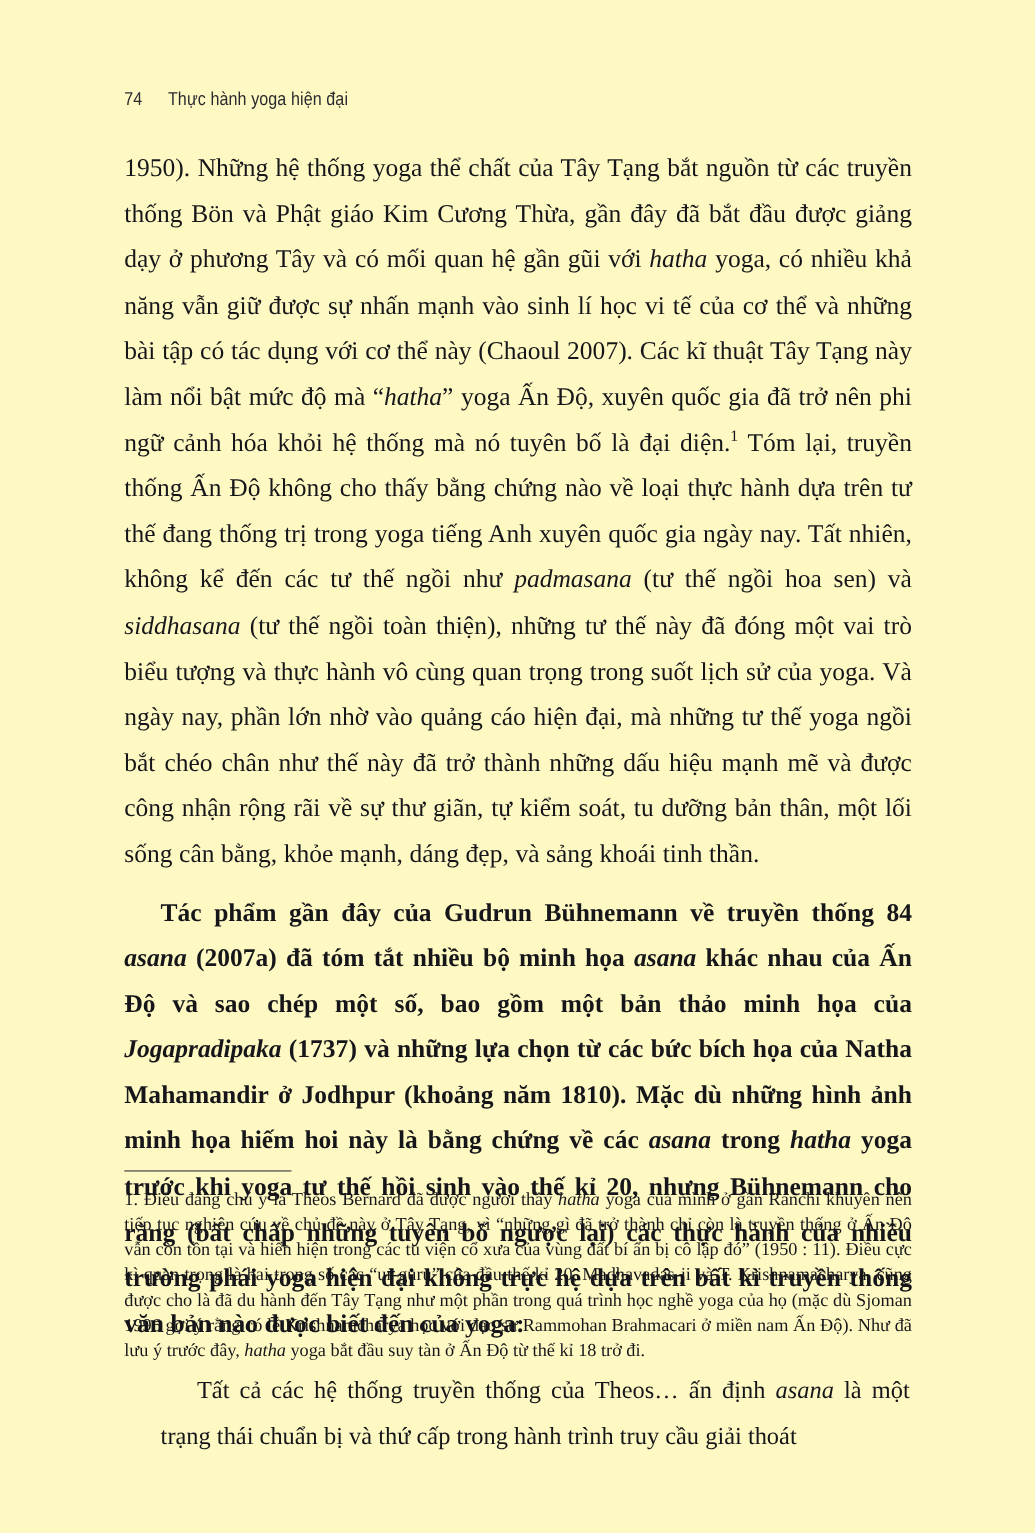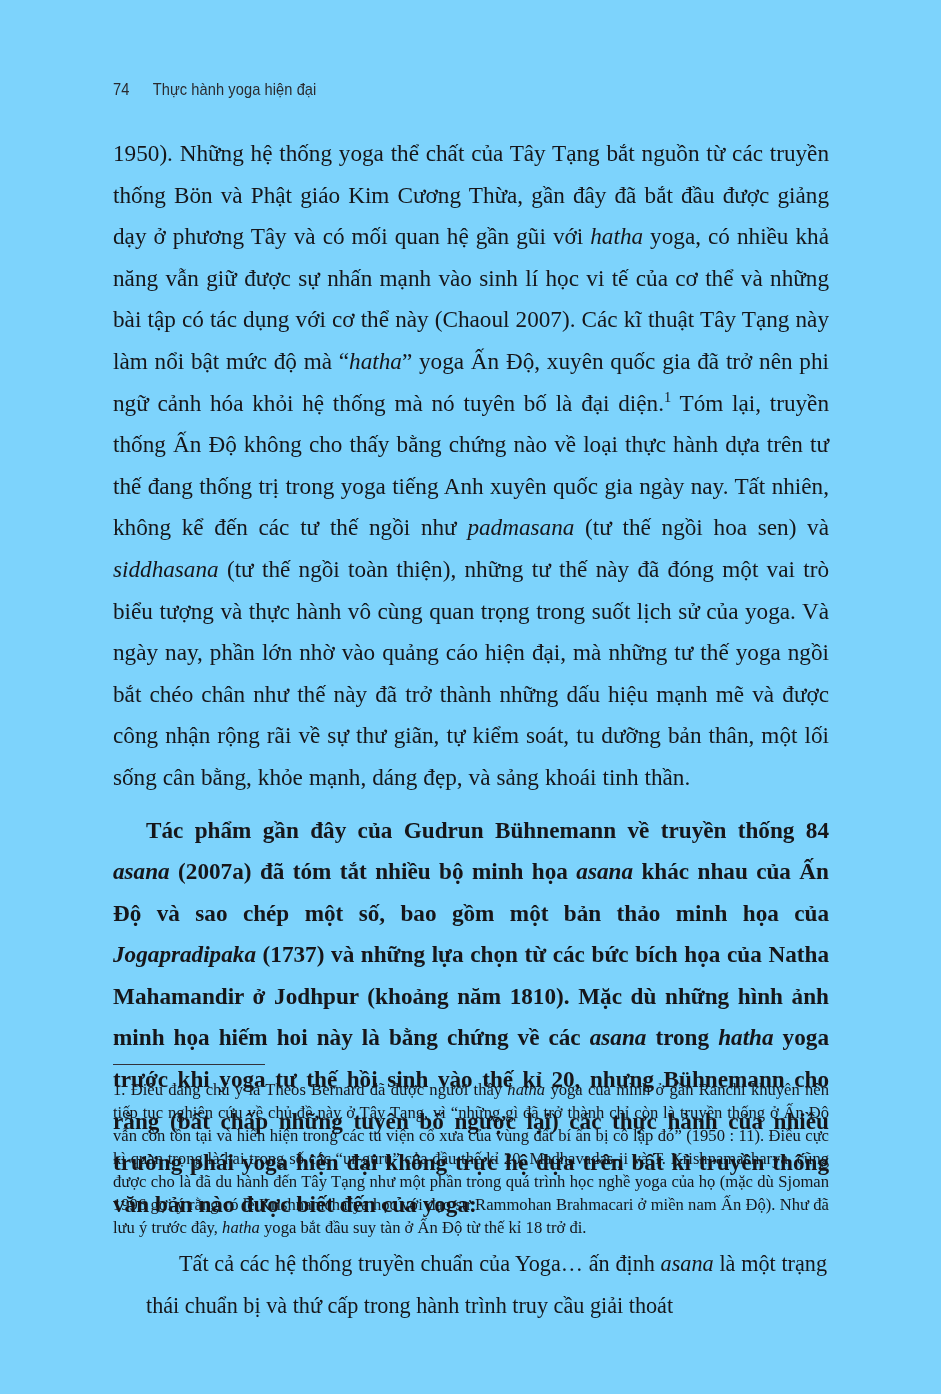--- a/index.html
+++ b/index.html
@@ -4,21 +4,21 @@
 <style>
   html, body {
     margin: 0;
     padding: 0;
     background: #ffffff;
   }
   .page {
     position: relative;
     width: 941px;
     height: 1394px;
-    background: #7dd3fc;
+    background: #fef9c3;
     overflow: hidden;
     font-family: "Liberation Serif", "DejaVu Serif", serif;
     color: #16161a;
   }
 
   
   .running-head {
     position: absolute;
     left: 113px;
     top: 80px;
@@ -113,21 +113,21 @@
 <div class="page">
 
   <div class="running-head">
     <span class="folio">74</span>
     <span class="rh-title">Thực hành yoga hiện đại</span>
   </div>
 
   <div class="textblock">
     <p class="body"><span>1950). Những hệ thống yoga thể chất của Tây Tạng bắt nguồn từ các truyền thống Bön và Phật giáo Kim Cương Thừa, gần đây đã bắt đầu được giảng dạy ở phương Tây và có mối quan hệ gần gũi với </span><em>hatha</em><span> yoga, có nhiều khả năng vẫn giữ được sự nhấn mạnh vào sinh lí học vi tế của cơ thể và những bài tập có tác dụng với cơ thể này (Chaoul 2007). Các kĩ thuật Tây Tạng này làm nổi bật mức độ mà “</span><em>hatha</em><span>” yoga Ấn Độ, xuyên quốc gia đã trở nên phi ngữ cảnh hóa khỏi hệ thống mà nó tuyên bố là đại diện.</span><sup class="fn-ref">1</sup><span> Tóm lại, truyền thống Ấn Độ không cho thấy bằng chứng nào về loại thực hành dựa trên tư thế đang thống trị trong yoga tiếng Anh xuyên quốc gia ngày nay. Tất nhiên, không kể đến các tư thế ngồi như </span><em>padmasana</em><span> (tư thế ngồi hoa sen) và </span><em>siddhasana</em><span> (tư thế ngồi toàn thiện), những tư thế này đã đóng một vai trò biểu tượng và thực hành vô cùng quan trọng trong suốt lịch sử của yoga. Và ngày nay, phần lớn nhờ vào quảng cáo hiện đại, mà những tư thế yoga ngồi bắt chéo chân như thế này đã trở thành những dấu hiệu mạnh mẽ và được công nhận rộng rãi về sự thư giãn, tự kiểm soát, tu dưỡng bản thân, một lối sống cân bằng, khỏe mạnh, dáng đẹp, và sảng khoái tinh thần.</span></p>
     <p class="body indent"><span>Tác phẩm gần đây của Gudrun Bühnemann về truyền thống 84 </span><em>asana</em><span> (2007a) đã tóm tắt nhiều bộ minh họa </span><em>asana</em><span> khác nhau của Ấn Độ và sao chép một số, bao gồm một bản thảo minh họa của </span><em>Jogapradipaka</em><span> (1737) và những lựa chọn từ các bức bích họa của Natha Mahamandir ở Jodhpur (khoảng năm 1810). Mặc dù những hình ảnh minh họa hiếm hoi này là bằng chứng về các </span><em>asana</em><span> trong </span><em>hatha</em><span> yoga trước khi yoga tư thế hồi sinh vào thế kỉ 20, nhưng Bühnemann cho rằng (bất chấp những tuyên bố ngược lại) các thực hành của nhiều trường phái yoga hiện đại không trực hệ dựa trên bất kì truyền thống văn bản nào được biết đến của yoga:</span></p>
-    <blockquote class="extract"><span>Tất cả các hệ thống truyền chuẩn của Yoga… ấn định </span><em>asana</em><span> là một trạng thái chuẩn bị và thứ cấp trong hành trình truy cầu giải thoát</span></blockquote>
+    <blockquote class="extract"><span>Tất cả các hệ thống truyền thống của Theos… ấn định </span><em>asana</em><span> là một trạng thái chuẩn bị và thứ cấp trong hành trình truy cầu giải thoát</span></blockquote>
   </div>
 
   <div class="footnotes">
     <hr class="fn-rule">
     <p class="footnote"><span>1. Điều đáng chú ý là Theos Bernard đã được người thầy </span><em>hatha</em><span> yoga của mình ở gần Ranchi khuyên nên tiếp tục nghiên cứu về chủ đề này ở Tây Tạng, vì “những gì đã trở thành chỉ còn là truyền thống ở Ấn Độ vẫn còn tồn tại và hiển hiện trong các tu viện cổ xưa của vùng đất bí ẩn bị cô lập đó” (1950 : 11). Điều cực kì quan trọng là hai trong số các “ur-guru” của đầu thế kỉ 20, Madhavadas-ji và T. Krishnamacharya, cũng được cho là đã du hành đến Tây Tạng như một phần trong quá trình học nghề yoga của họ (mặc dù Sjoman 1996 gợi ý rằng có lẽ Krishnamcharya học với đạo sư Rammohan Brahmacari ở miền nam Ấn Độ). Như đã lưu ý trước đây, </span><em>hatha</em><span> yoga bắt đầu suy tàn ở Ấn Độ từ thế kỉ 18 trở đi.</span></p>
   </div>
 
 </div>
 
 </body></html>

